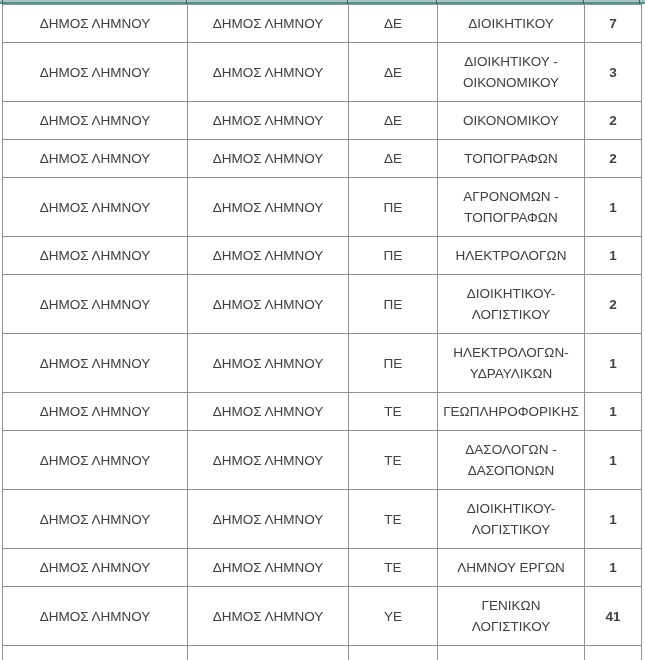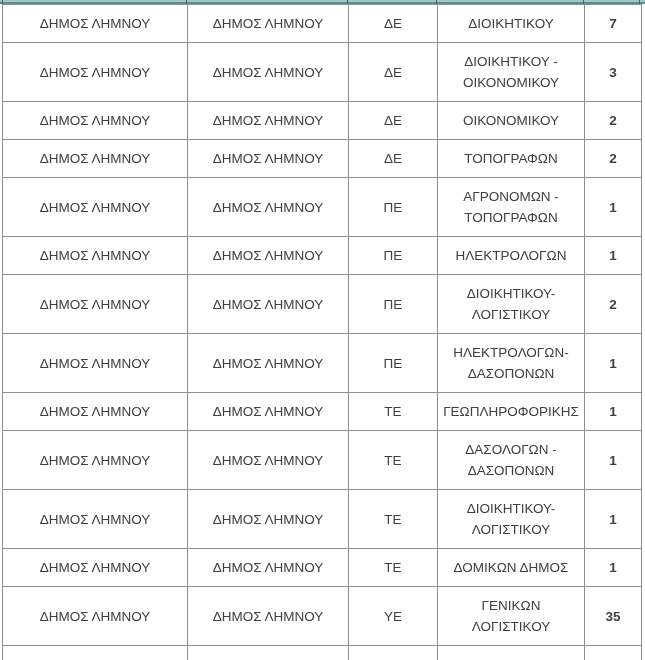--- a/index.html
+++ b/index.html
@@ -142,21 +142,21 @@
     <td class="col-specialty">ΔΙΟΙΚΗΤΙΚΟΥ-
 ΛΟΓΙΣΤΙΚΟΥ</td>
     <td class="col-count">2</td>
   </tr>
 
   <tr>
     <td class="col-org">ΔΗΜΟΣ ΛΗΜΝΟΥ</td>
     <td class="col-entity">ΔΗΜΟΣ ΛΗΜΝΟΥ</td>
     <td class="col-level">ΠΕ</td>
     <td class="col-specialty">ΗΛΕΚΤΡΟΛΟΓΩΝ-
-ΔΑΣΟΠΟΝΩΝ</td>
+ΥΔΡΑΥΛΙΚΩΝ</td>
     <td class="col-count">1</td>
   </tr>
 
   <tr>
     <td class="col-org">ΔΗΜΟΣ ΛΗΜΝΟΥ</td>
     <td class="col-entity">ΔΗΜΟΣ ΛΗΜΝΟΥ</td>
     <td class="col-level">ΤΕ</td>
     <td class="col-specialty">ΓΕΩΠΛΗΡΟΦΟΡΙΚΗΣ</td>
     <td class="col-count">1</td>
   </tr>
@@ -176,31 +176,31 @@
     <td class="col-level">ΤΕ</td>
     <td class="col-specialty">ΔΙΟΙΚΗΤΙΚΟΥ-
 ΛΟΓΙΣΤΙΚΟΥ</td>
     <td class="col-count">1</td>
   </tr>
 
   <tr>
     <td class="col-org">ΔΗΜΟΣ ΛΗΜΝΟΥ</td>
     <td class="col-entity">ΔΗΜΟΣ ΛΗΜΝΟΥ</td>
     <td class="col-level">ΤΕ</td>
-    <td class="col-specialty">ΔΟΜΙΚΩΝ ΔΗΜΟΣ</td>
+    <td class="col-specialty">ΛΗΜΝΟΥ ΕΡΓΩΝ</td>
     <td class="col-count">1</td>
   </tr>
 
   <tr>
     <td class="col-org">ΔΗΜΟΣ ΛΗΜΝΟΥ</td>
     <td class="col-entity">ΔΗΜΟΣ ΛΗΜΝΟΥ</td>
     <td class="col-level">ΥΕ</td>
     <td class="col-specialty">ΓΕΝΙΚΩΝ
 ΛΟΓΙΣΤΙΚΟΥ</td>
-    <td class="col-count">35</td>
+    <td class="col-count">41</td>
   </tr>
 
   <tr class="partial-row">
     <td class="col-org"></td>
     <td class="col-entity"></td>
     <td class="col-level"></td>
     <td class="col-specialty"></td>
     <td class="col-count"></td>
   </tr>
 </tbody>

